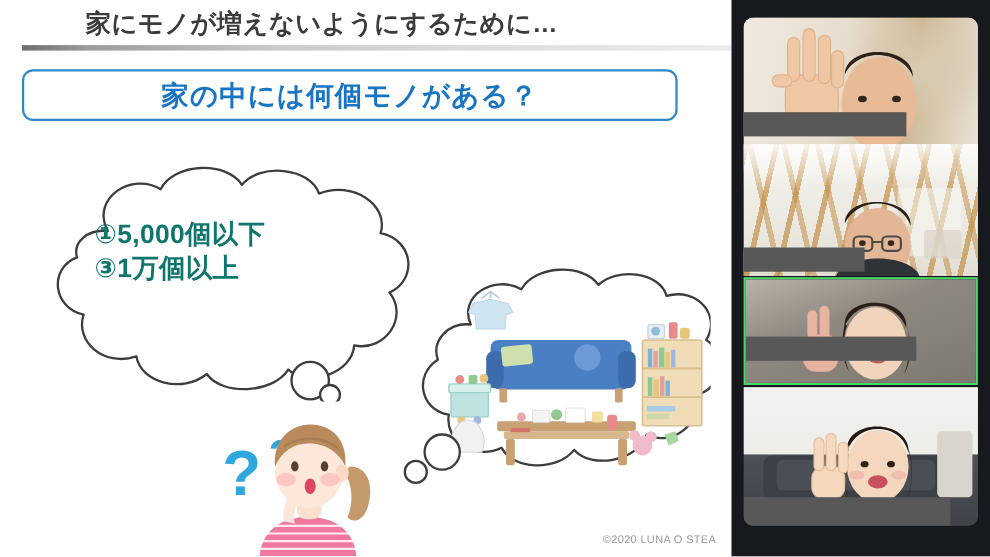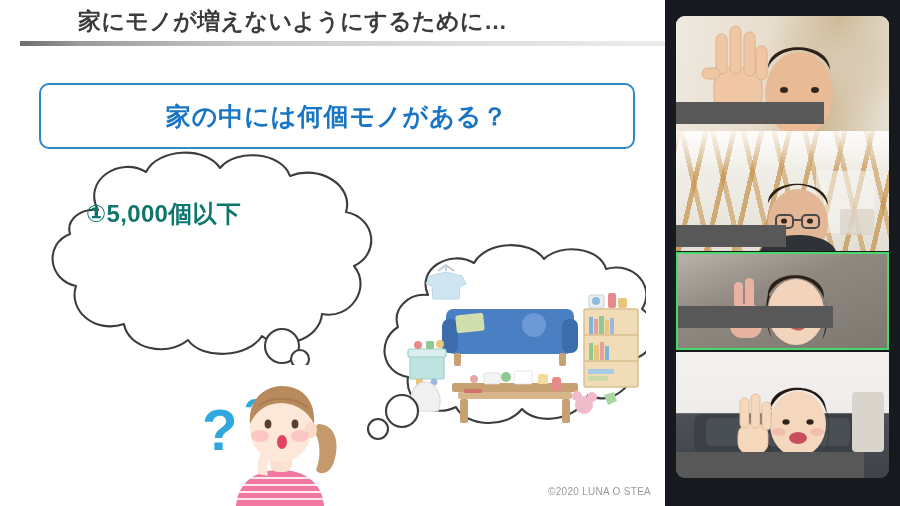--- a/index.html
+++ b/index.html
@@ -48,32 +48,31 @@
     position: absolute;
     left: 20px;
     top: 41px;
     width: 645px;
     height: 5px;
     background: linear-gradient(to right, #6e6e6e 0%, #9a9a9a 9%, #c9c9c9 35%, #dfdfdf 70%, #ececec 100%);
   }
 
   #question-box {
     position: absolute;
-    left: 39px;
+    left: 20px;
     top: 63px;
     width: 596px;
-    height: 66px;
+    height: 47px;
     box-sizing: border-box;
     border: 2.5px solid #2f89c8;
     border-radius: 10px;
     background: #ffffff;
     display: flex;
     align-items: center;
     justify-content: center;
-    margin-top: 20px;
   }
   #question-box-text {
     font-size: 25px;
     font-weight: bold;
     color: #1874c4;
     letter-spacing: 1px;
     white-space: nowrap;
   }
 
   
@@ -240,20 +239,21 @@
                    C 24 130, 20 94, 46 84
                    C 42 70, 56 58, 74 60 Z"></path>
         </g>
         <g fill="#ffffff" stroke="#3d3d3d" stroke-width="2.1">
           <circle cx="258" cy="196" r="17"></circle>
           <circle cx="276" cy="209" r="9"></circle>
         </g>
       </svg>
       <div id="answer-list">
         <div class="answer-line">①5,000個以下</div>
+        <div class="answer-line">③1万個以上</div>
       </div>
     </div>
 
     <div id="room-bubble">
       <svg width="290" height="205" viewBox="0 0 290 205" aria-hidden="true">
 
         <path d="M72 52
                  C 60 26, 94 6, 118 20
                  C 130 -2, 174 -4, 188 16
                  C 204 0, 244 4, 250 26

